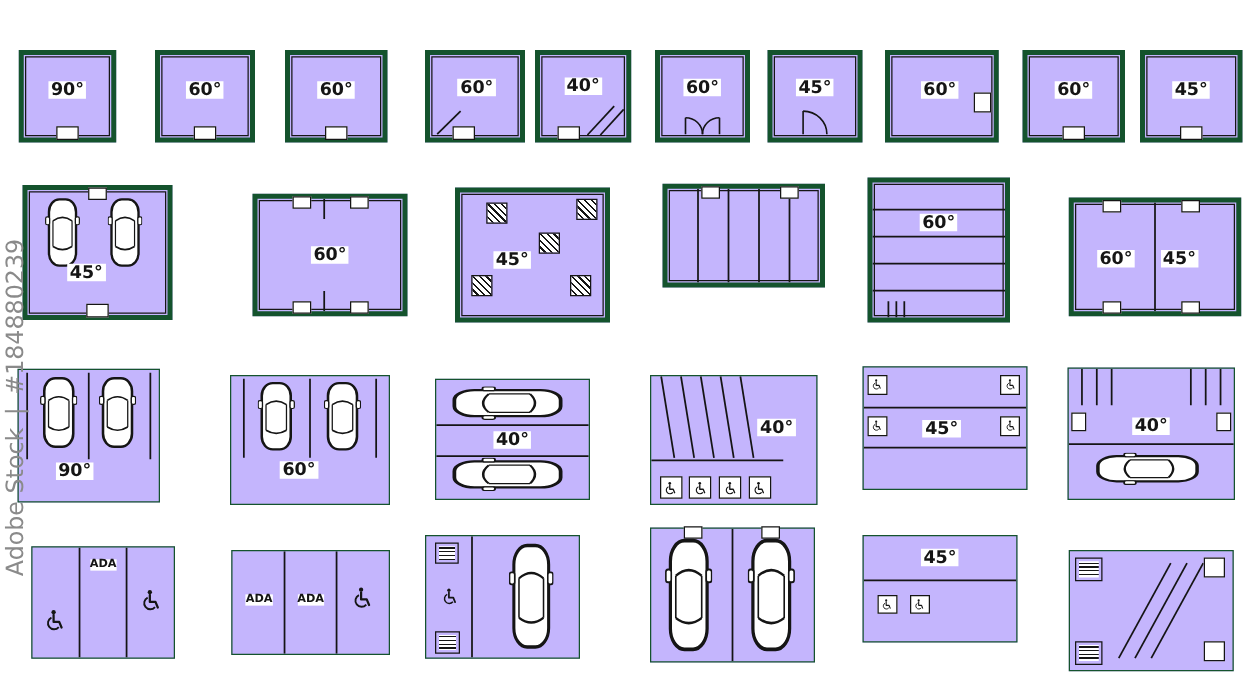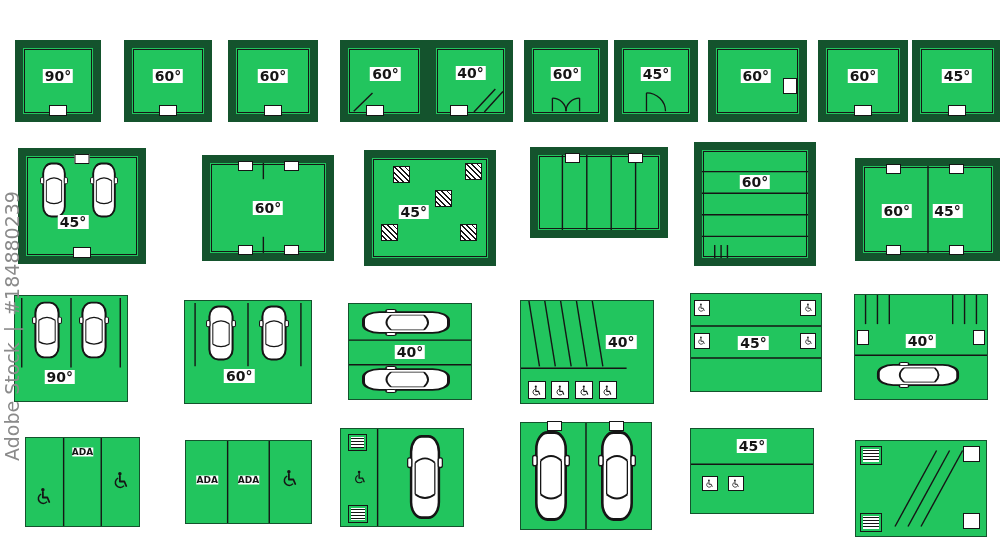--- a/index.html
+++ b/index.html
@@ -1,19 +1,19 @@
 <!DOCTYPE html>
 <html><head>
 <meta charset="utf-8">
 <style>
   html,body{margin:0;padding:0}
   body{font-family:"DejaVu Sans",sans-serif;background:#ffffff}
   #canvas{position:relative;width:1000px;height:545px;background:#ffffff;overflow:hidden}
 
-  .tile{position:absolute;border:8px solid #14532d;background:#22c55e}
+  .tile{position:absolute;border:4px solid #14532d;background:#c4b5fd}
   .dbl::before{content:"";position:absolute;inset:1px;border:1px solid #151515;pointer-events:none}
   .thin{border-width:1.7px}
 
   .lbl{position:absolute;transform:translate(-50%,-50%);font-size:14px;font-weight:600;color:#151515;
        background:#ffffff;padding:0 2px;line-height:1;white-space:nowrap;z-index:3}
   .ada{position:absolute;transform:translate(-50%,-50%);font-size:9px;font-weight:700;color:#151515;
        background:#ffffff;line-height:1;z-index:3}
 
   .lines{position:absolute;left:0;top:0;width:100%;height:100%;z-index:1}
   .car{position:absolute;z-index:2}

